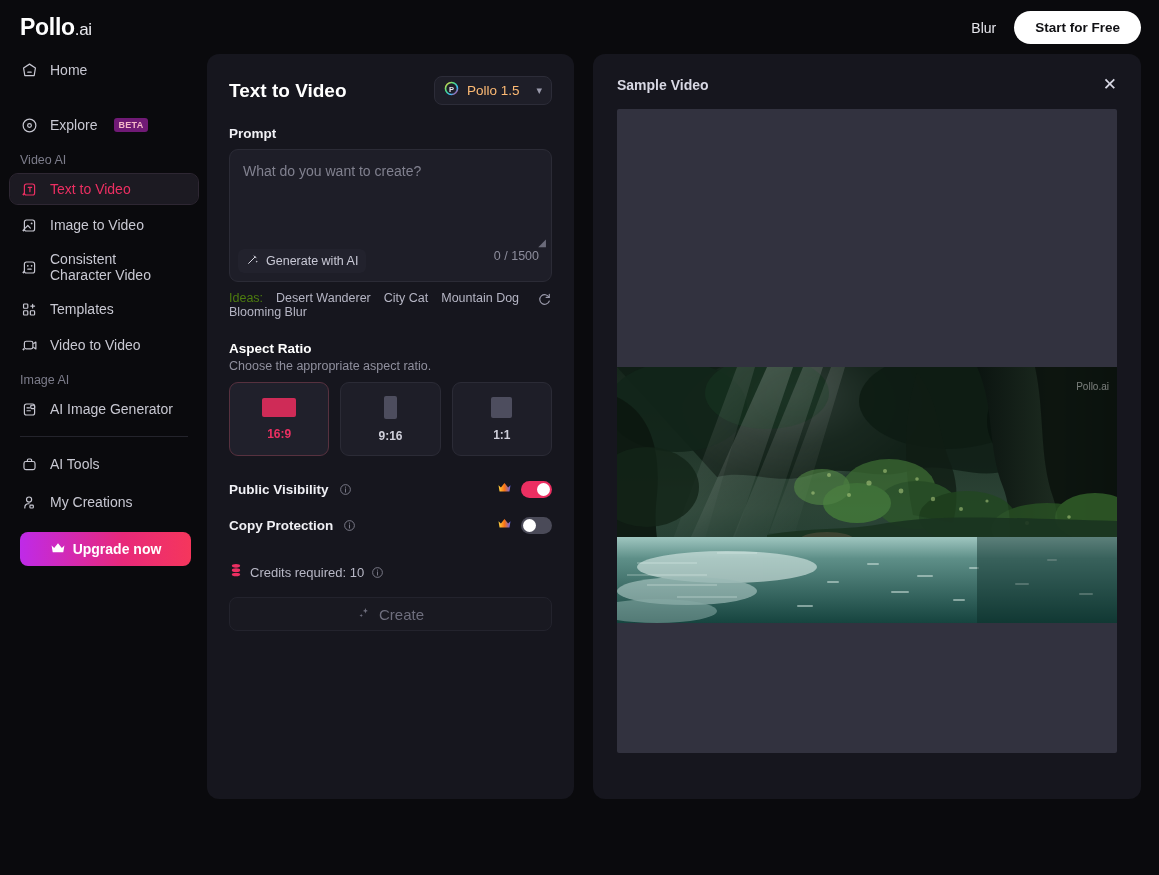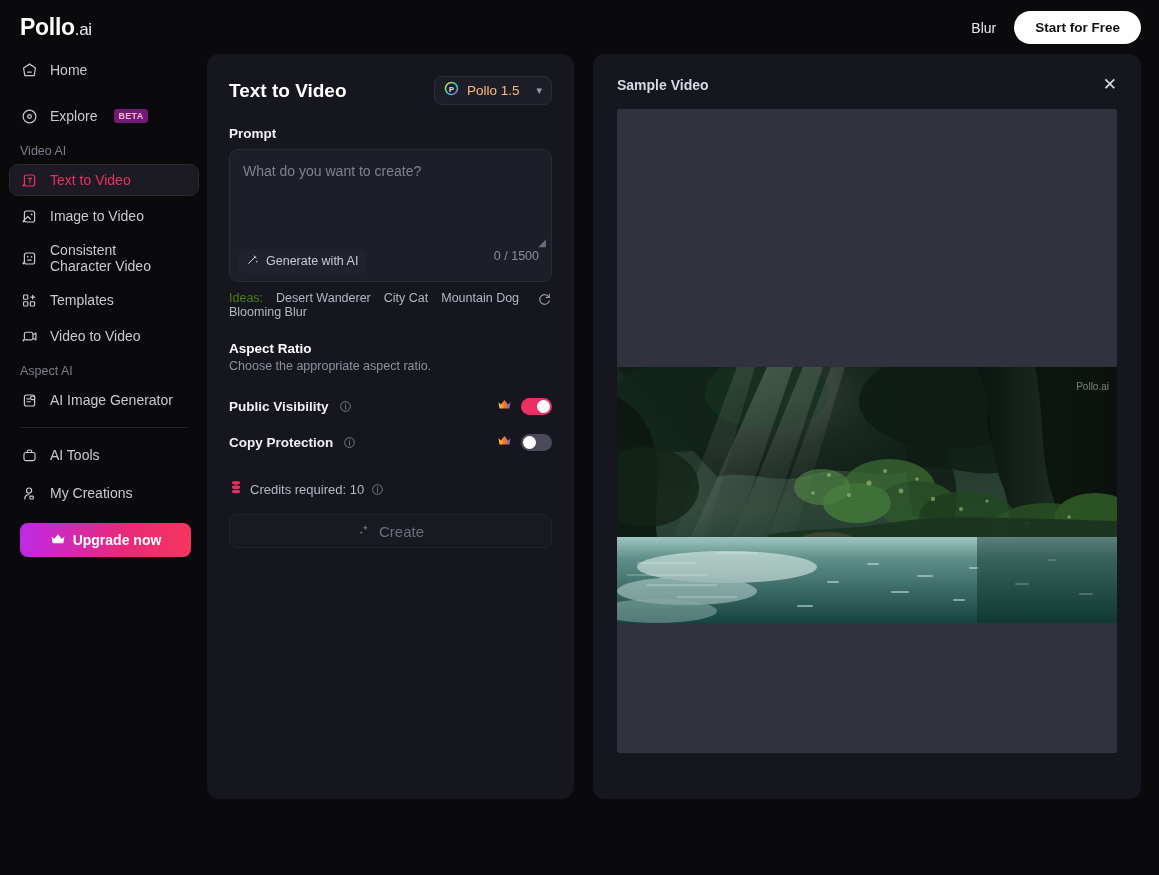--- a/index.html
+++ b/index.html
@@ -172,21 +172,21 @@
   <div class="nav-item" style="margin-top:0">
     <span class="ico">
       <svg width="17" height="17" viewBox="0 0 20 20" fill="none" stroke="#c8c8d2" stroke-width="1.4">
         <path d="M10 2.5 L17 7 L15.5 16 H4.5 L3 7 Z" stroke-linejoin="round"></path>
         <path d="M8 12 h4" stroke-linecap="round"></path>
       </svg>
     </span>
     <span class="nav-label">Home</span>
   </div>
 
-  <div class="nav-item" style="margin-top:16px">
+  <div class="nav-item" style="margin-top:25px">
     <span class="ico">
       <svg width="17" height="17" viewBox="0 0 20 20" fill="none" stroke="#c8c8d2" stroke-width="1.4">
         <circle cx="10" cy="10" r="7.5"></circle>
           <circle cx="10" cy="10" r="2.2"></circle>
       </svg>
     </span>
     <span class="nav-label">Explore</span>
     <span class="beta-badge">BETA</span>
   </div>
 
@@ -244,21 +244,21 @@
     <span class="ico">
       <svg width="17" height="17" viewBox="0 0 20 20" fill="none" stroke="#c8c8d2" stroke-width="1.4">
         <rect x="4" y="5" width="10" height="9" rx="2.2"></rect>
         <path d="M14.5 8l3-2v8l-3-2" stroke-linejoin="round"></path>
         <path d="M3 12.5l.6 1.4 1.4.6-1.4.6-.6 1.4-.6-1.4L1 14.5l1.4-.6z" fill="#c8c8d2" stroke="none"></path>
       </svg>
     </span>
     <span class="nav-label">Video to Video</span>
   </div>
 
-  <div class="section-label">Aspect AI</div>
+  <div class="section-label">Image AI</div>
 
   <div class="nav-item">
     <span class="ico">
       <svg width="17" height="17" viewBox="0 0 20 20" fill="none" stroke="#c8c8d2" stroke-width="1.4">
         <rect x="4" y="3.5" width="12" height="13" rx="2.5"></rect>
         <path d="M7 8h3M7 11.5h4" stroke-linecap="round"></path>
         <rect x="11.5" y="5" width="4.5" height="4" rx="1" fill="#16161e"></rect>
       </svg>
     </span>
     <span class="nav-label">AI Image Generator</span>
@@ -351,20 +351,34 @@
       <svg width="15" height="15" viewBox="0 0 20 20" fill="none" stroke="#9a9aab" stroke-width="1.5">
         <path d="M16 7A6.5 6.5 0 1 0 16.4 12" stroke-linecap="round"></path>
         <path d="M16.4 3v4.2h-4.2" stroke-linecap="round" stroke-linejoin="round"></path>
       </svg>
     </span>
   </div>
 
   <div class="sub-title">Aspect Ratio</div>
   <div class="sub-desc">Choose the appropriate aspect ratio.</div>
 
+  <div class="ratio-row">
+    <div class="ratio-card selected">
+      <div class="ratio-shape" style="width:34px;height:19px"></div>
+      <div class="ratio-text">16:9</div>
+    </div>
+    <div class="ratio-card">
+      <div class="ratio-shape" style="width:13px;height:23px"></div>
+      <div class="ratio-text">9:16</div>
+    </div>
+    <div class="ratio-card">
+      <div class="ratio-shape" style="width:21px;height:21px"></div>
+      <div class="ratio-text">1:1</div>
+    </div>
+  </div>
 
   <div class="toggle-row">
     <span class="toggle-label">Public Visibility</span>
     <span class="info-ico">
       <svg width="13" height="13" viewBox="0 0 20 20" fill="none" stroke="#81818f" stroke-width="1.4">
         <circle cx="10" cy="10" r="7.5"></circle>
           <path d="M10 9v5" stroke-linecap="round"></path>
           <circle cx="10" cy="6.3" r=".9" fill="#81818f" stroke="none"></circle>
       </svg>
     </span>

